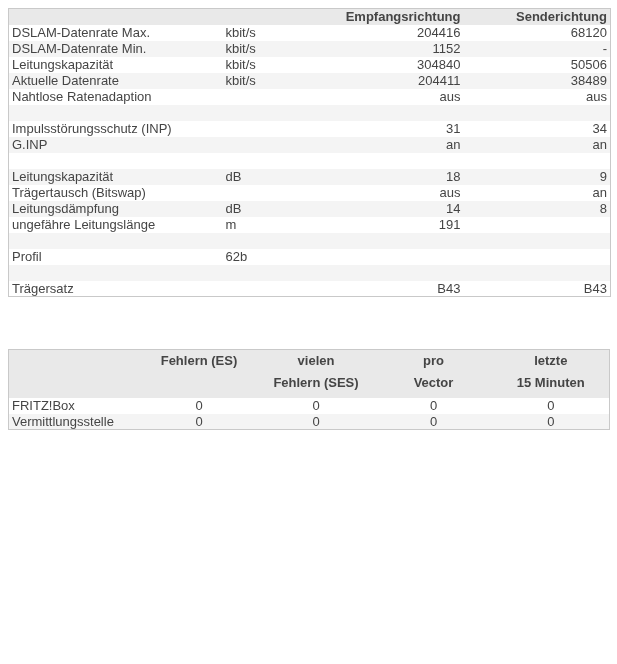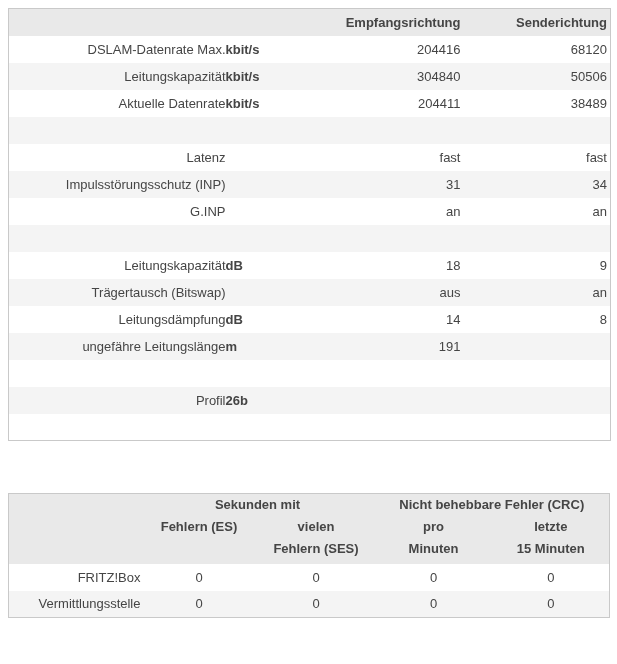--- a/index.html
+++ b/index.html
@@ -17,25 +17,25 @@
     font-family:"Liberation Sans", sans-serif;
   }
   table.tbl{
     border-collapse:collapse;
     table-layout:fixed;
     width:602px;
     border:1px solid var(--border);
     font-size:13px;
     color:var(--text);
   }
-  .tbl tr{height:27px;}
+  .tbl tr{height:16px;}
   .tbl th{font-weight:700;padding:0;}
   .tbl td{padding:0;}
-  .lbl{text-align:right;padding-left:3px !important;white-space:nowrap;overflow:hidden;margin-left:8px;}
-  .unit{text-align:left;font-weight:bold;}
+  .lbl{text-align:left;padding-left:3px !important;white-space:nowrap;overflow:hidden;margin-left:8px;}
+  .unit{text-align:left;}
   .num{text-align:right;padding-right:3px !important;}
   .ctr{text-align:center;}
   
   table.dsl thead tr{background:var(--header-bg);}
   table.dsl tbody tr:nth-child(even){background:var(--stripe-bg);}
   
   table.err{margin-top:52px;}
   table.err thead{background:var(--header-bg);}
   table.err thead tr.grp-row{height:22px;}
   table.err thead tr.sub-row{height:48px;}
@@ -61,42 +61,48 @@
     </tr>
   </thead>
   <tbody>
     <tr>
       <td class="lbl">DSLAM-Datenrate Max.</td>
       <td class="unit">kbit/s</td>
       <td class="num">204416</td>
       <td class="num">68120</td>
     </tr>
     <tr>
+      <td class="lbl">DSLAM-Datenrate Min.</td>
+      <td class="unit">kbit/s</td>
+      <td class="num">1152</td>
+      <td class="num">-</td>
+    </tr>
+    <tr>
       <td class="lbl">Leitungskapazität</td>
       <td class="unit">kbit/s</td>
       <td class="num">304840</td>
       <td class="num">50506</td>
     </tr>
     <tr>
       <td class="lbl">Aktuelle Datenrate</td>
       <td class="unit">kbit/s</td>
       <td class="num">204411</td>
       <td class="num">38489</td>
     </tr>
     <tr>
-      <td class="lbl"></td>
-      <td class="unit"></td>
-      <td class="num"></td>
-      <td class="num"></td>
-    </tr>
-    <tr>
-      <td class="lbl">Latenz</td>
-      <td class="unit"></td>
-      <td class="num">fast</td>
-      <td class="num">fast</td>
+      <td class="lbl">Nahtlose Ratenadaption</td>
+      <td class="unit"></td>
+      <td class="num">aus</td>
+      <td class="num">aus</td>
+    </tr>
+    <tr>
+      <td class="lbl"></td>
+      <td class="unit"></td>
+      <td class="num"></td>
+      <td class="num"></td>
     </tr>
     <tr>
       <td class="lbl">Impulsstörungsschutz (INP)</td>
       <td class="unit"></td>
       <td class="num">31</td>
       <td class="num">34</td>
     </tr>
     <tr>
       <td class="lbl">G.INP</td>
       <td class="unit"></td>
@@ -134,59 +140,60 @@
       <td class="num"></td>
     </tr>
     <tr>
       <td class="lbl"></td>
       <td class="unit"></td>
       <td class="num"></td>
       <td class="num"></td>
     </tr>
     <tr>
       <td class="lbl">Profil</td>
-      <td class="unit">26b</td>
-      <td class="num"></td>
-      <td class="num"></td>
-    </tr>
-    <tr>
-      <td class="lbl"></td>
-      <td class="unit"></td>
-      <td class="num"></td>
-      <td class="num"></td>
+      <td class="unit">62b</td>
+      <td class="num"></td>
+      <td class="num"></td>
+    </tr>
+    <tr>
+      <td class="lbl"></td>
+      <td class="unit"></td>
+      <td class="num"></td>
+      <td class="num"></td>
+    </tr>
+    <tr>
+      <td class="lbl">Trägersatz</td>
+      <td class="unit"></td>
+      <td class="num">B43</td>
+      <td class="num">B43</td>
     </tr>
   </tbody>
 </table>
 
 <table class="tbl err">
   <colgroup>
     <col style="width:132px">
       <col style="width:117px">
       <col style="width:117px">
       <col style="width:118px">
       <col style="width:117px">
   </colgroup>
   <thead>
-    <tr class="grp-row">
-      <th class="lbl"></th>
-      <th class="ctr" colspan="2">Sekunden mit</th>
-      <th class="ctr" colspan="2">Nicht behebbare Fehler (CRC)</th>
-    </tr>
     <tr class="sub-row">
       <th class="lbl"></th>
       <th class="ctr">
         <div>Fehlern (ES)</div>
       </th>
       <th class="ctr">
         <div>vielen</div>
         <div>Fehlern (SES)</div>
       </th>
       <th class="ctr">
         <div>pro</div>
-        <div>Minuten</div>
+        <div>Vector</div>
       </th>
       <th class="ctr">
         <div>letzte</div>
         <div>15 Minuten</div>
       </th>
     </tr>
   </thead>
   <tbody>
     <tr>
       <td class="lbl">FRITZ!Box</td>

